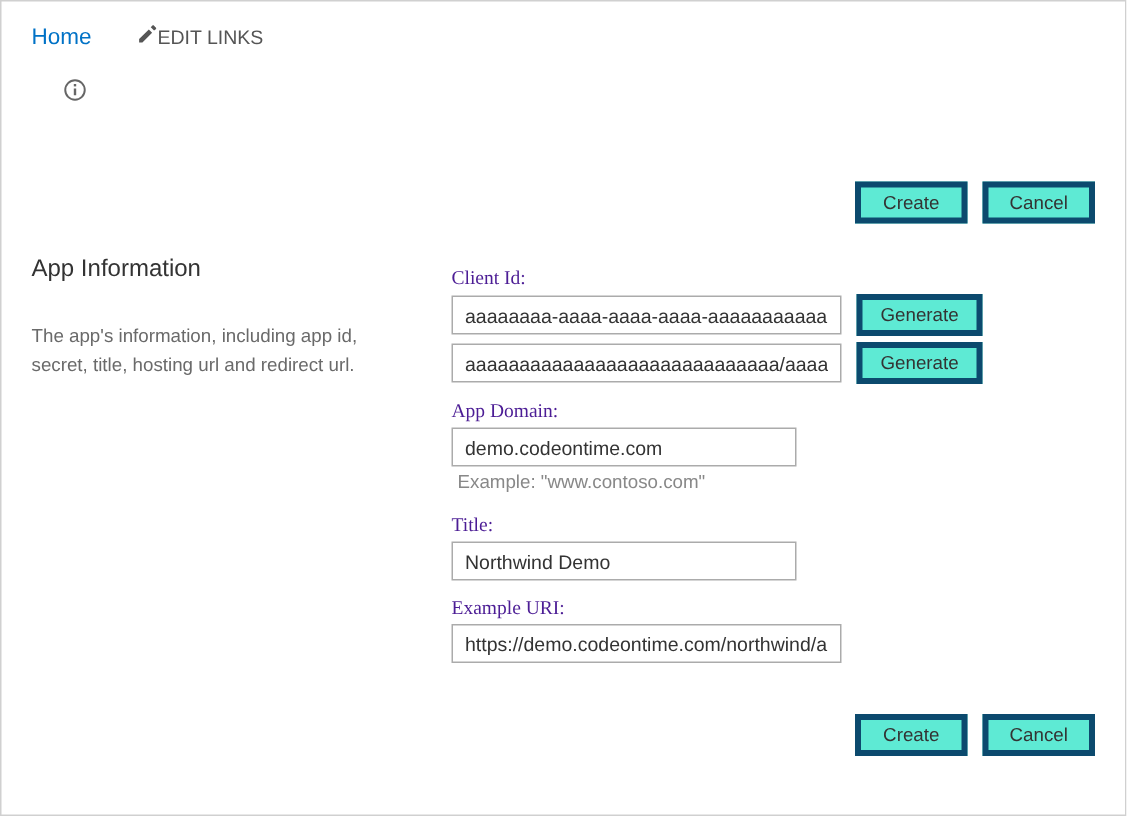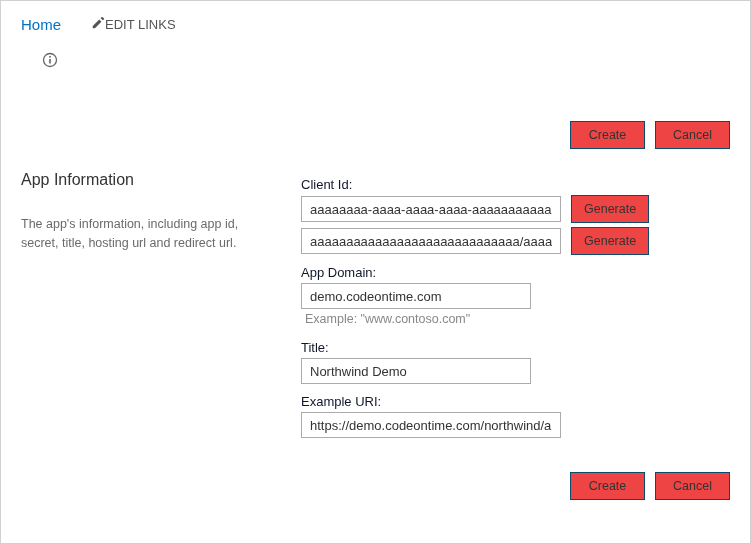--- a/index.html
+++ b/index.html
@@ -51,22 +51,22 @@
     justify-content: flex-end;
     gap: 10px;
     padding: 40px 0 22px 0;
   }
   .button-row.bottom {
     padding: 30px 0 0 0;
   }
   button.ms-btn {
     min-width: 75px;
     height: 28px;
-    border: 1px solid #0c4a6e;
-    background: #ef4444;
+    border: 4px solid #0c4a6e;
+    background: #5eead4;
     color: #333;
     font-family: inherit;
     font-size: 12.5px;
     cursor: pointer;
     padding: 0 12px;
   }
 
   .content {
     display: flex;
     gap: 20px;
@@ -88,22 +88,23 @@
     margin-top: 26px;
   }
   .right-col {
     flex: 1;
   }
   .field {
     margin-bottom: 4px;
   }
   .field-label {
     font-size: 13px;
-    color: #0f172a;
+    color: #4c1d95;
     padding: 6px 0 3px 0;
+    font-family: Liberation Serif, serif;
   }
   .field-row {
     display: flex;
     align-items: center;
     gap: 10px;
   }
   input.ms-input {
     border: 1px solid #ababab;
     height: 26px;
     padding: 2px 8px;

